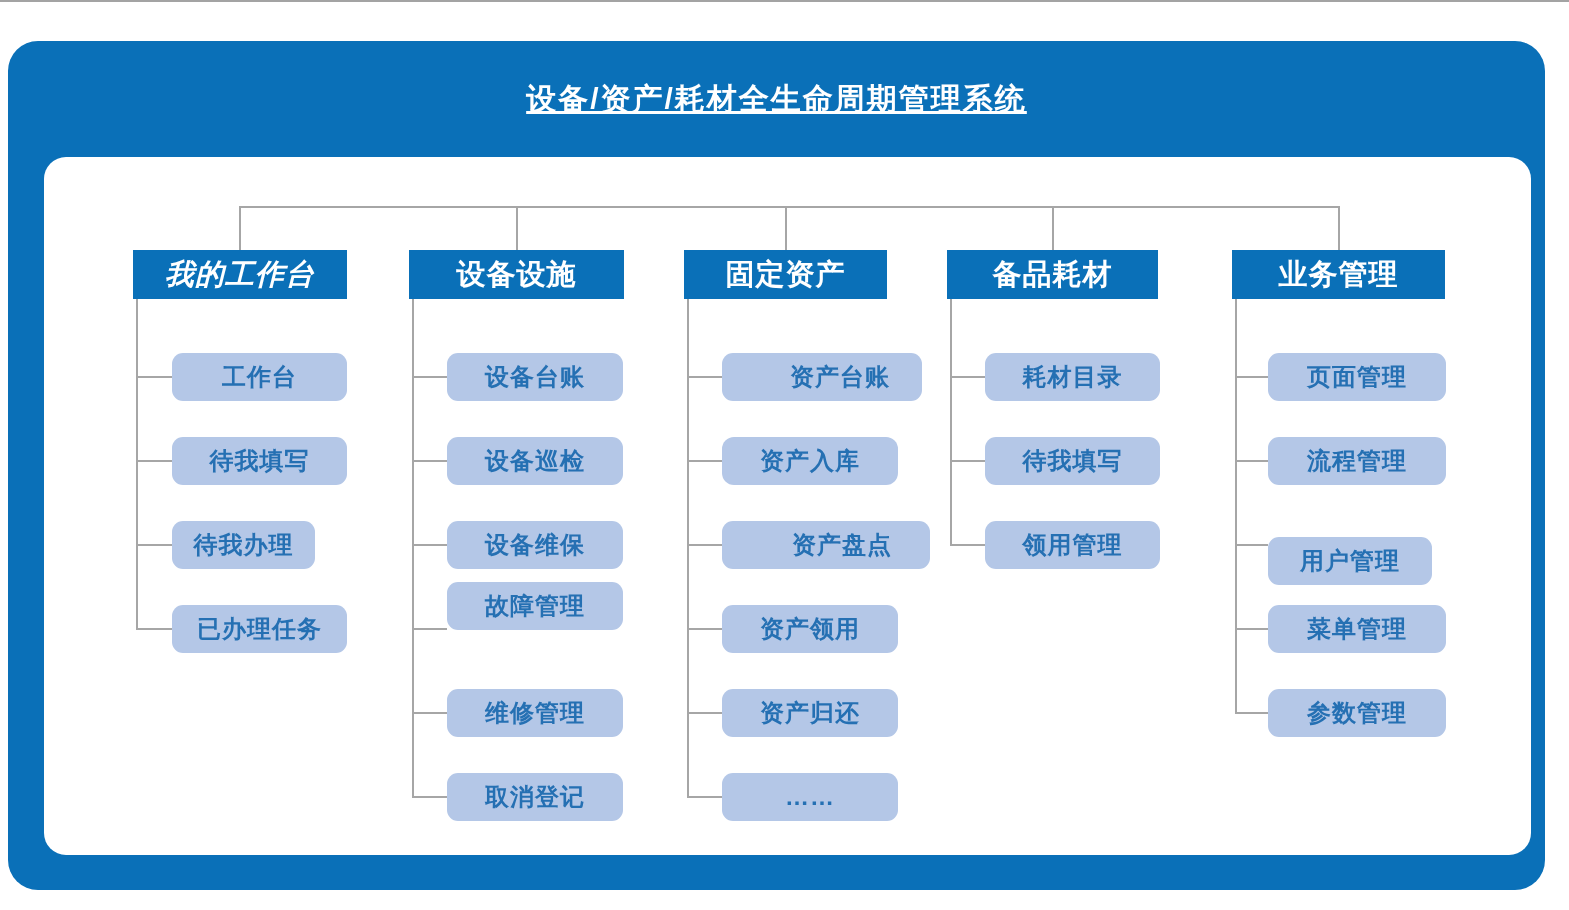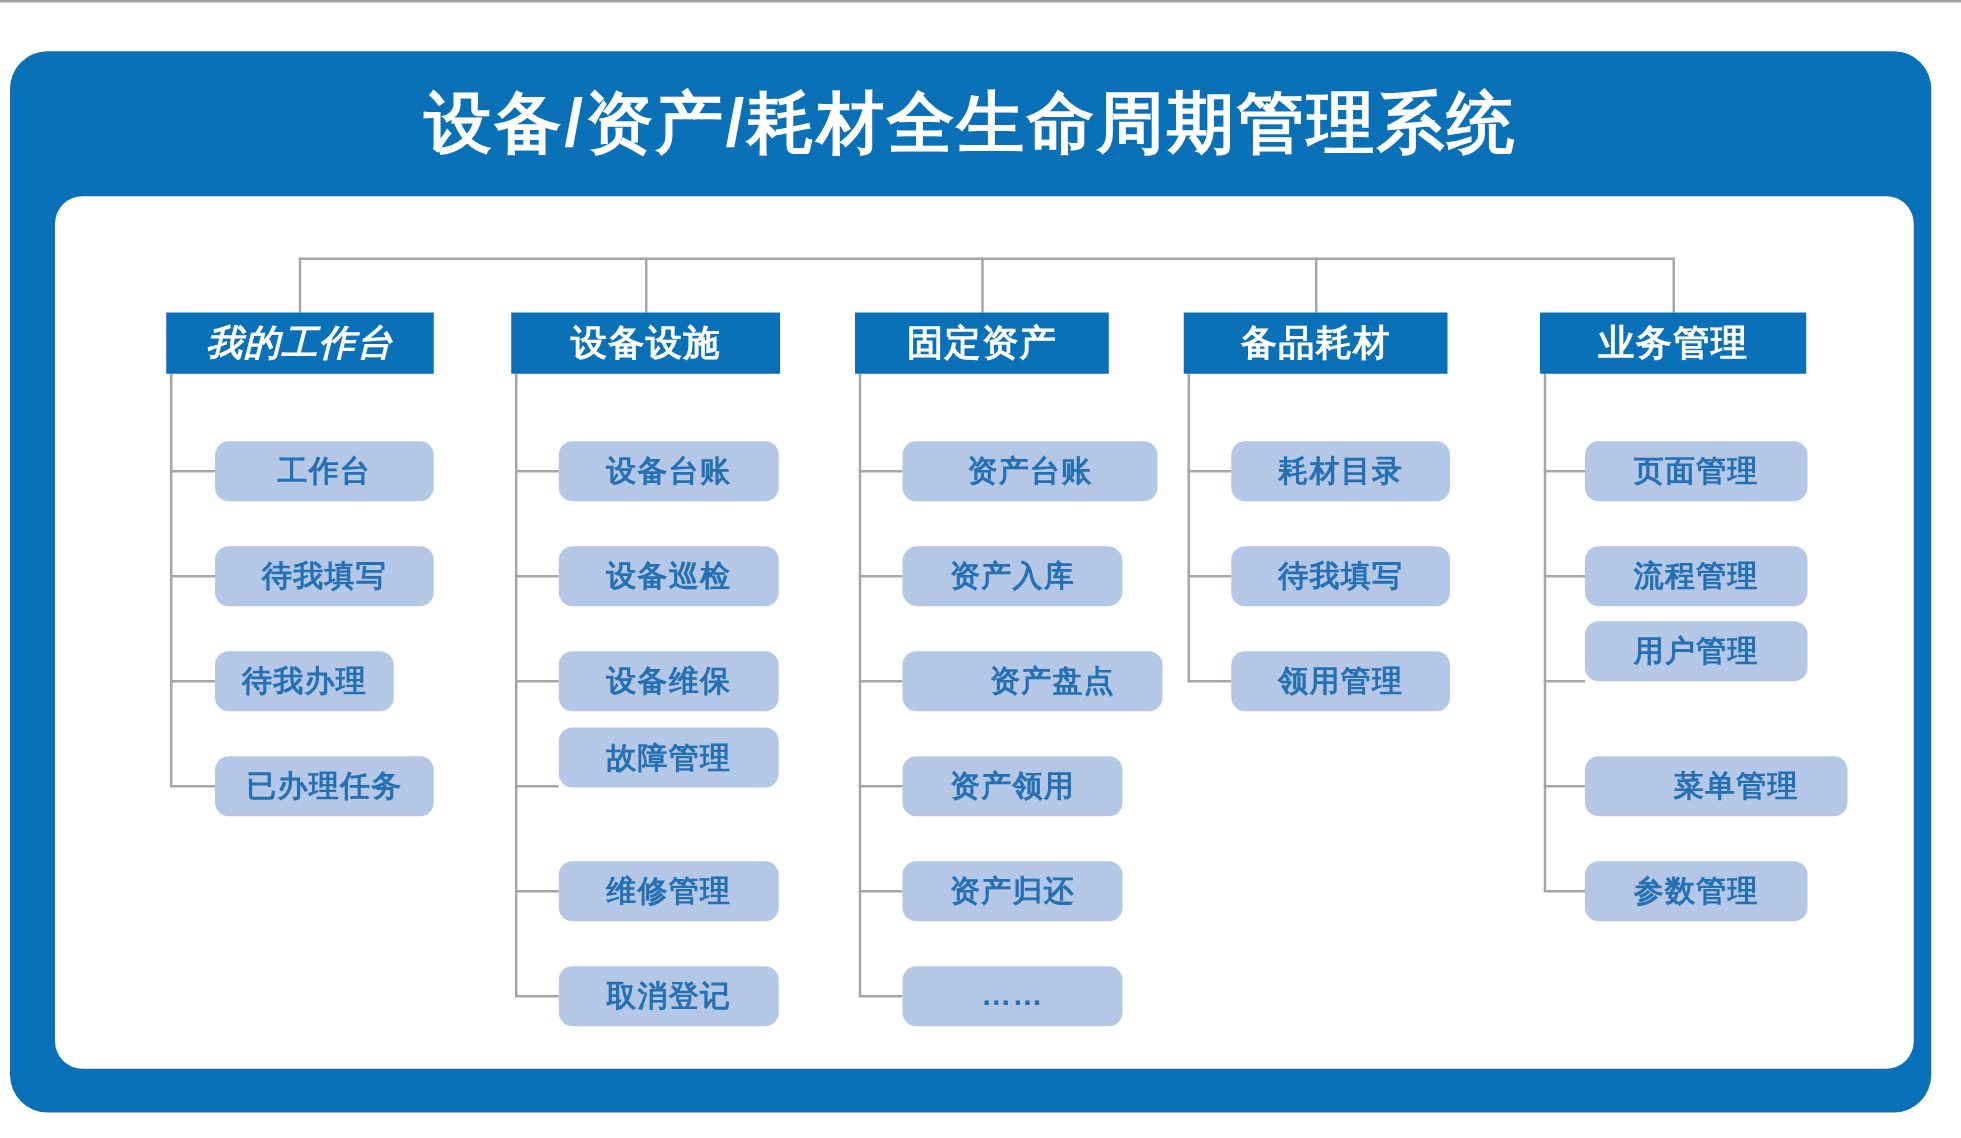--- a/index.html
+++ b/index.html
@@ -38,24 +38,25 @@
   .title-band {
     position: absolute;
     left: 8px; top: 41px;
     width: 1537px; height: 116px;
     display: flex;
     align-items: center;
     justify-content: center;
   }
   .title {
     color: var(--header-text, #ffffff);
-    font-size: 54px;
+    font-size: 30px;
     font-weight: 900;
     letter-spacing: 2px;
     margin: 15px;
+    text-decoration: underline;
   }
   .hline, .vline {
     position: absolute;
     background: var(--connector-gray, #a6a6a6);
   }
   .hline { height: 2px; }
   .vline { width: 2px; }
   .col-header {
     position: absolute;
     height: 49px;
@@ -124,21 +125,21 @@
       <div class="item-box" style="left: 447px; top: 689px; width: 176px;">维修管理</div>
       <div class="item-box" style="left: 447px; top: 773px; width: 176px;">取消登记</div>
       <div class="vline" style="left: 687px; top: 299px; width: 2px; height: 498px;"></div>
       <div class="hline" style="left: 687px; top: 376px; width: 35px; height: 2px;"></div>
       <div class="hline" style="left: 687px; top: 460px; width: 35px; height: 2px;"></div>
       <div class="hline" style="left: 687px; top: 544px; width: 35px; height: 2px;"></div>
       <div class="hline" style="left: 687px; top: 628px; width: 35px; height: 2px;"></div>
       <div class="hline" style="left: 687px; top: 712px; width: 35px; height: 2px;"></div>
       <div class="hline" style="left: 687px; top: 796px; width: 35px; height: 2px;"></div>
       <div class="col-header" style="left: 684px; top: 250px; width: 203px;">固定资产</div>
-      <div class="item-box" style="left: 722px; top: 353px; width: 204px;">资产台账</div>
+      <div class="item-box" style="left: 722px; top: 353px; width: 164px; padding-left: 36px;">资产台账</div>
       <div class="item-box" style="left: 722px; top: 437px; width: 176px; border-radius: 12px;">资产入库</div>
       <div class="item-box" style="left: 722px; top: 521px; width: 176px; padding-left: 32px;">资产盘点</div>
       <div class="item-box" style="left: 722px; top: 605px; width: 176px;">资产领用</div>
       <div class="item-box" style="left: 722px; top: 689px; width: 176px;">资产归还</div>
       <div class="item-box" style="left: 722px; top: 773px; width: 176px;">……</div>
       <div class="vline" style="left: 950px; top: 299px; width: 2px; height: 246px;"></div>
       <div class="hline" style="left: 950px; top: 376px; width: 35px; height: 2px;"></div>
       <div class="hline" style="left: 950px; top: 460px; width: 35px; height: 2px;"></div>
       <div class="hline" style="left: 950px; top: 544px; width: 35px; height: 2px;"></div>
       <div class="col-header" style="left: 947px; top: 250px; width: 211px;">备品耗材</div>
@@ -147,17 +148,17 @@
       <div class="item-box" style="left: 985px; top: 521px; width: 175px;">领用管理</div>
       <div class="vline" style="left: 1235px; top: 299px; width: 2px; height: 414px;"></div>
       <div class="hline" style="left: 1235px; top: 376px; width: 33px; height: 2px;"></div>
       <div class="hline" style="left: 1235px; top: 460px; width: 33px; height: 2px;"></div>
       <div class="hline" style="left: 1235px; top: 544px; width: 33px; height: 2px;"></div>
       <div class="hline" style="left: 1235px; top: 628px; width: 33px; height: 2px;"></div>
       <div class="hline" style="left: 1235px; top: 712px; width: 33px; height: 2px;"></div>
       <div class="col-header" style="left: 1232px; top: 250px; width: 213px;">业务管理</div>
       <div class="item-box" style="left: 1268px; top: 353px; width: 178px;">页面管理</div>
       <div class="item-box" style="left: 1268px; top: 437px; width: 178px;">流程管理</div>
-      <div class="item-box" style="left: 1268px; top: 497px; width: 178px;">用户管理</div>
-      <div class="item-box" style="left: 1268px; top: 605px; width: 178px; padding-left: 32px;">菜单管理</div>
+      <div class="item-box" style="left: 1268px; top: 537px; width: 164px;">用户管理</div>
+      <div class="item-box" style="left: 1268px; top: 605px; width: 178px;">菜单管理</div>
       <div class="item-box" style="left: 1268px; top: 689px; width: 178px;">参数管理</div>
     </div>
 </div>
 
 </body></html>

